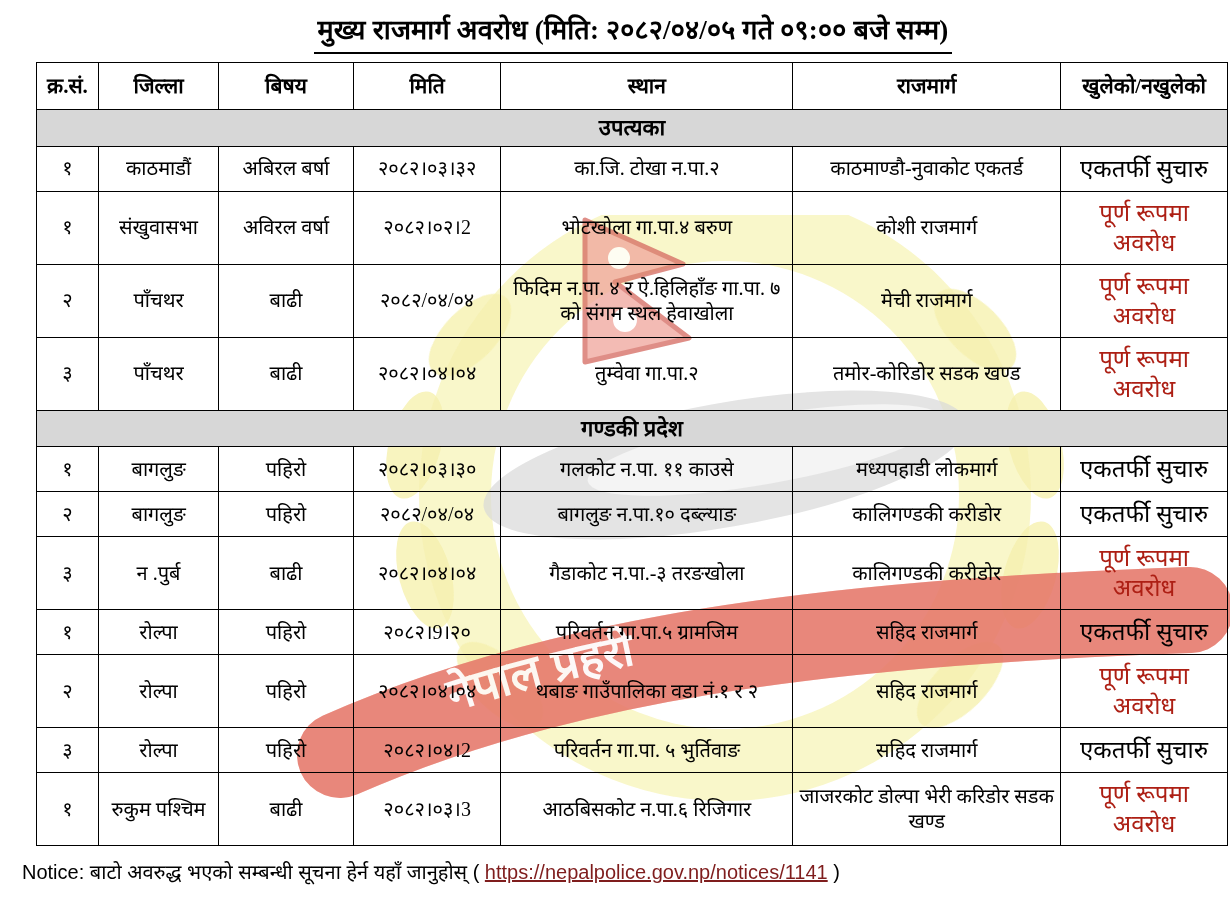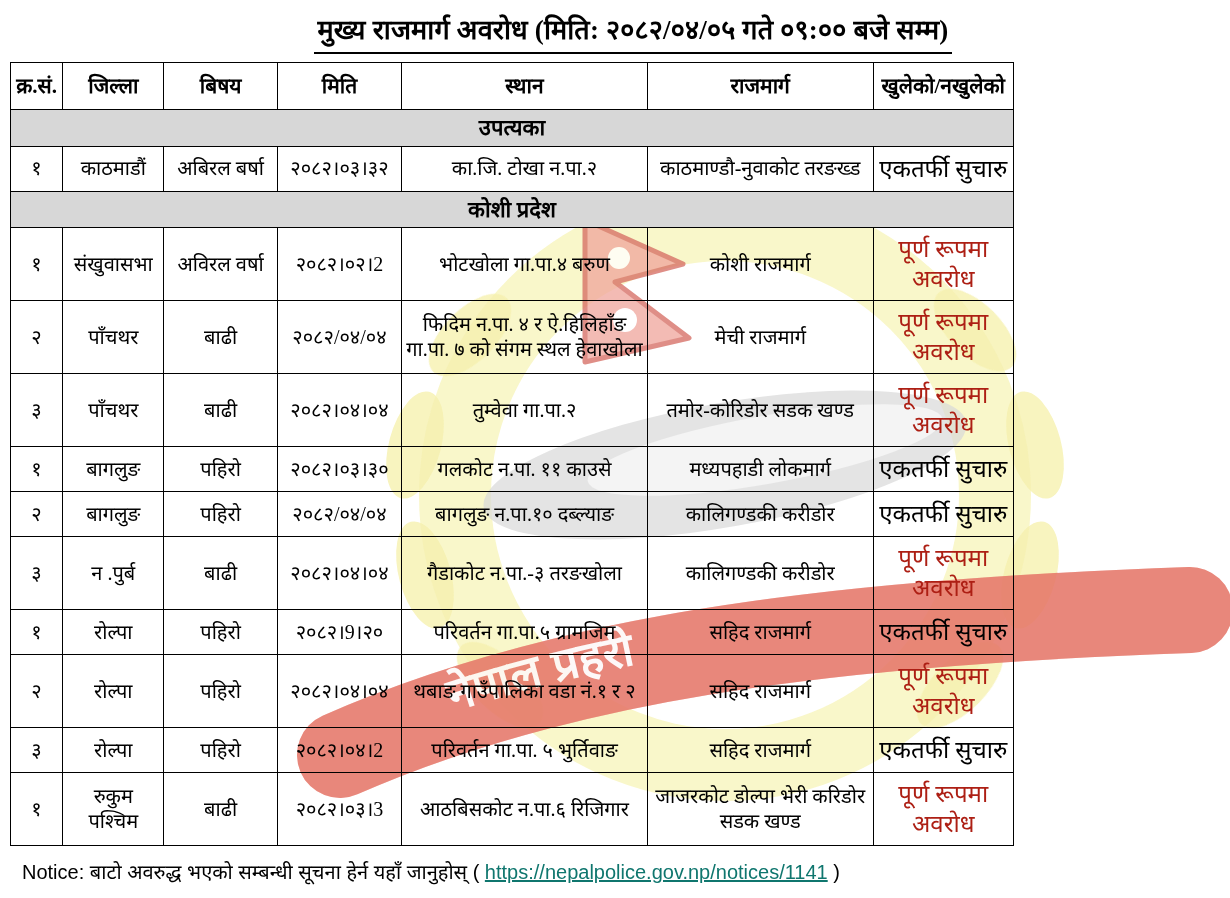--- a/index.html
+++ b/index.html
@@ -32,22 +32,22 @@
     border-bottom:2.5px solid #000;
     padding:0 4px 5px 4px;
     letter-spacing:.2px;
   }
 
   
   table.obstruction{
     position:relative;z-index:1;
     border-collapse:collapse;
     table-layout:fixed;
-    width:1004px;
-    margin:8px 0 0 10px;
+    width:1192px;
+    margin:8px 0 0 36px;
     font-size:20px;
   }
   table.obstruction td, table.obstruction th{
     border:1.6px solid #000;
     text-align:center;
     vertical-align:middle;
     padding:6px 4px;
     background:transparent;
     line-height:1.25;
     word-wrap:break-word;
@@ -69,21 +69,21 @@
   td.col-status{font-size:24px;}
 
   
   .notice{
     position:relative;z-index:2;
     margin:12px 0 0 22px;
     font-size:20px;
     font-family:"Liberation Sans","DejaVu Sans",sans-serif;
   }
   .notice a{
-    color:#0f766e;
+    color:#7f1d1d;
     text-decoration:underline;
     cursor:pointer;
   }
 </style>
 </head>
 <body>
 
 <div class="page">
 
   <svg class="watermark" viewBox="0 0 940 590">
@@ -150,25 +150,22 @@
     <tbody>
         <tr class="section-row">
           <td colspan="7">उपत्यका</td>
         </tr>
         <tr class="data-row">
           <td class="col-sn">१</td>
           <td class="col-district">काठमाडौं</td>
           <td class="col-subject">अबिरल बर्षा</td>
           <td class="col-date">२०८२।०३।३२</td>
           <td class="col-location">का.जि. टोखा न.पा.२</td>
-          <td class="col-highway">काठमाण्डौ-नुवाकोट तरङख्ड</td>
-          <td class="col-status status-open" style="color: rgb(0, 0, 0);">एकतर्फी सुचारु</td>
-        </tr>
-        <tr class="section-row">
-          <td colspan="7">कोशी प्रदेश</td>
+          <td class="col-highway">काठमाण्डौ-नुवाकोट एकतर्ड</td>
+          <td class="col-status status-open" style="color: rgb(0, 0, 0);">एकतर्फी सुचारु</td>
         </tr>
         <tr class="data-row">
           <td class="col-sn">१</td>
           <td class="col-district">संखुवासभा</td>
           <td class="col-subject">अविरल वर्षा</td>
           <td class="col-date">२०८२।०२।2</td>
           <td class="col-location">भोटखोला गा.पा.४ बरुण</td>
           <td class="col-highway">कोशी राजमार्ग</td>
           <td class="col-status status-blocked" style="color: rgb(173, 31, 20);">पूर्ण रूपमा अवरोध</td>
         </tr>
@@ -183,20 +180,23 @@
         </tr>
         <tr class="data-row">
           <td class="col-sn">३</td>
           <td class="col-district">पाँचथर</td>
           <td class="col-subject">बाढी</td>
           <td class="col-date">२०८२।०४।०४</td>
           <td class="col-location">तुम्वेवा गा.पा.२</td>
           <td class="col-highway">तमोर-कोरिडोर सडक खण्ड</td>
           <td class="col-status status-blocked" style="color: rgb(173, 31, 20);">पूर्ण रूपमा अवरोध</td>
         </tr>
+        <tr class="section-row">
+          <td colspan="7">गण्डकी प्रदेश</td>
+        </tr>
         <tr class="data-row">
           <td class="col-sn">१</td>
           <td class="col-district">बागलुङ</td>
           <td class="col-subject">पहिरो</td>
           <td class="col-date">२०८२।०३।३०</td>
           <td class="col-location">गलकोट न.पा. ११ काउसे</td>
           <td class="col-highway">मध्यपहाडी लोकमार्ग</td>
           <td class="col-status status-open" style="color: rgb(0, 0, 0);">एकतर्फी सुचारु</td>
         </tr>
         <tr class="data-row">

